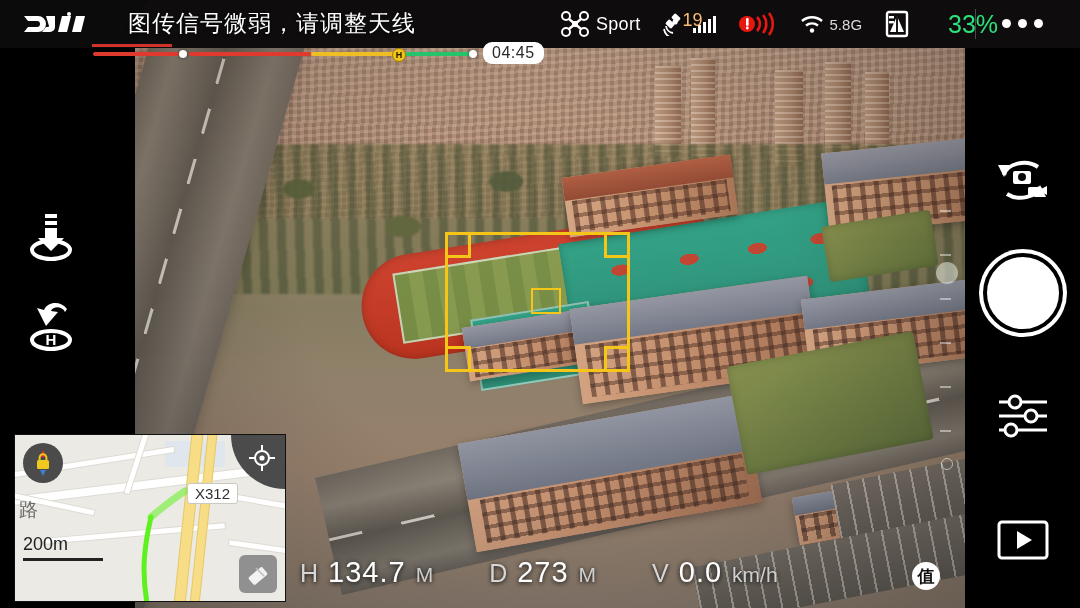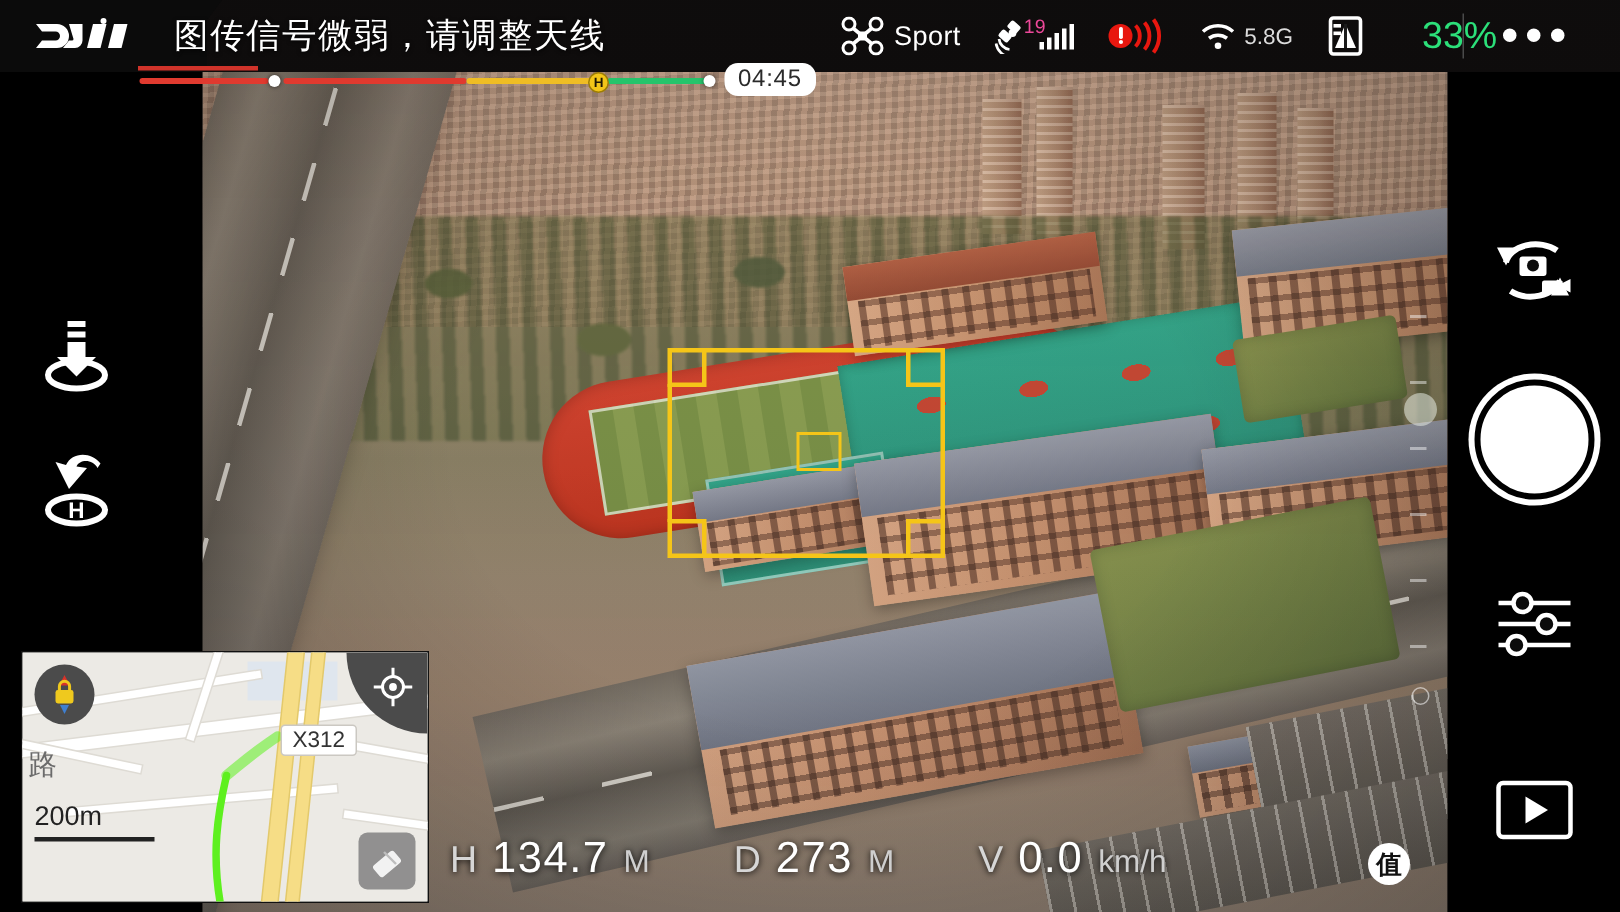--- a/index.html
+++ b/index.html
@@ -121,21 +121,21 @@
   #header{position:absolute;left:0;top:0;width:1080px;height:48px;z-index:40;}
   .hdr-blk{position:absolute;top:0;height:48px;background:#0b0b0b;}
   #hdr-left-blk{left:0;width:138px;}
   #hdr-left-wedge{position:absolute;left:88px;top:0;width:60px;height:48px;background:#0b0b0b;
      clip-path:polygon(0 0,100% 0,40% 100%,0 100%);}
   #hdr-scrim{position:absolute;left:0;top:0;width:1080px;height:48px;
      background:linear-gradient(180deg, rgba(16,14,14,.88), rgba(26,22,22,.55));}
   #hdr-red{position:absolute;left:92px;top:44px;width:80px;height:3px;background:#d0332a;}
 
   #dji-logo{position:absolute;left:22px;top:12px;width:64px;height:24px;z-index:3;}
-  #alert-text{position:absolute;left:116px;top:8px;z-index:3;color:#fff;font-size:23px;
+  #alert-text{position:absolute;left:128px;top:8px;z-index:3;color:#fff;font-size:23px;
      letter-spacing:1px;text-shadow:0 1px 3px rgba(0,0,0,.9);}
 
   
   #flightbar{position:absolute;left:93px;top:50px;width:320px;height:8px;z-index:41;}
   .seg{position:absolute;top:2px;height:4px;border-radius:2px;}
   .s-red1{left:0;width:86px;background:#e03a2f;}
   .s-red2{left:96px;width:122px;background:#e03a2f;}
   .s-yellow{left:218px;width:88px;background:#efbd24;}
   .s-green{left:312px;width:66px;background:#25c46b;}
   .dot{position:absolute;top:0;width:8px;height:8px;border-radius:50%;background:#fff;
@@ -153,21 +153,21 @@
   .st{display:flex;align-items:center;gap:6px;color:#fff;}
   .st-label{font-size:18px;letter-spacing:.3px;}
   .small-label{font-size:15px;color:#dcdcdc;}
   #battery-pct{font-size:25px;color:#2ce07a;font-weight:500;margin-left:32px;}
 
   .bars{display:flex;align-items:flex-end;gap:2px;height:17px;}
   .bars i{display:block;width:3px;background:#fff;}
   .bars i:nth-child(1){height:5px}.bars i:nth-child(2){height:8px}
   .bars i:nth-child(3){height:11px}.bars i:nth-child(4){height:14px}
   .bars i:nth-child(5){height:17px}
-  #sat-count{position:absolute;left:20px;top:-2px;font-size:13px;color:#ec4899;}
+  #sat-count{position:absolute;left:20px;top:-2px;font-size:18px;color:#fdba74;}
 
   #hdr-divider{position:absolute;left:975px;top:9px;width:1px;height:30px;background:#4a4a4a;z-index:45;}
   #more-menu{position:absolute;left:1002px;top:19px;display:flex;gap:7px;z-index:45;cursor:pointer;}
   #more-menu span{width:9px;height:9px;border-radius:50%;background:#fff;}
 
   
   #left-rail{position:absolute;left:0;top:48px;width:135px;height:560px;background:#000;z-index:30;}
   #right-rail{position:absolute;left:965px;top:48px;width:115px;height:560px;background:#000;z-index:30;}
 
   .rail-btn{position:absolute;cursor:pointer;}

